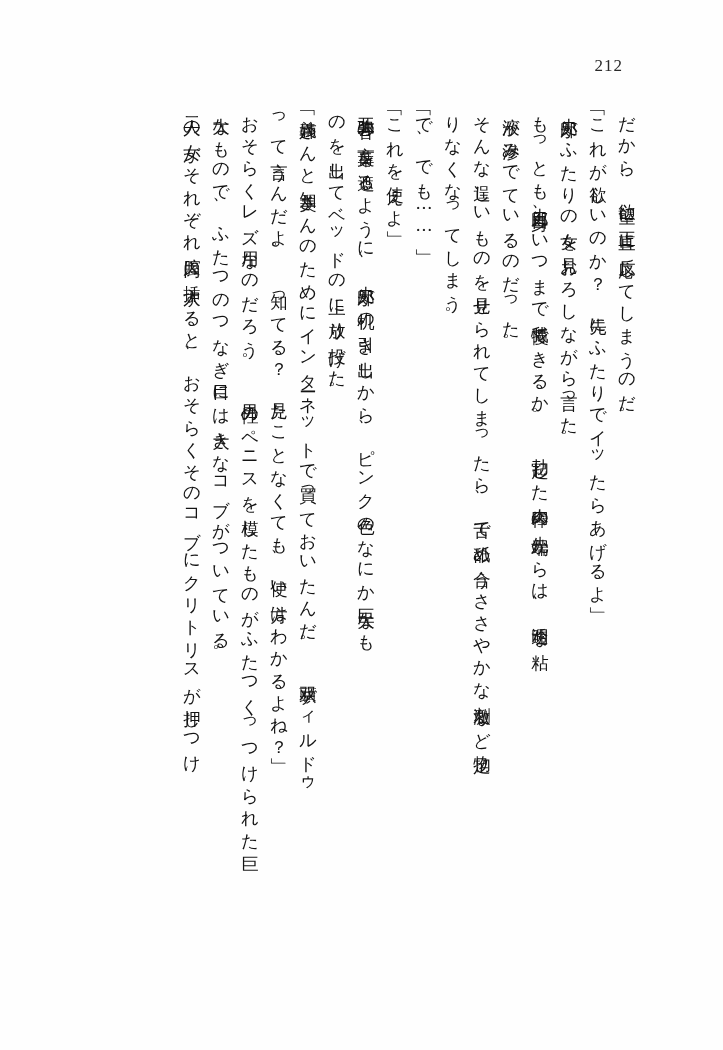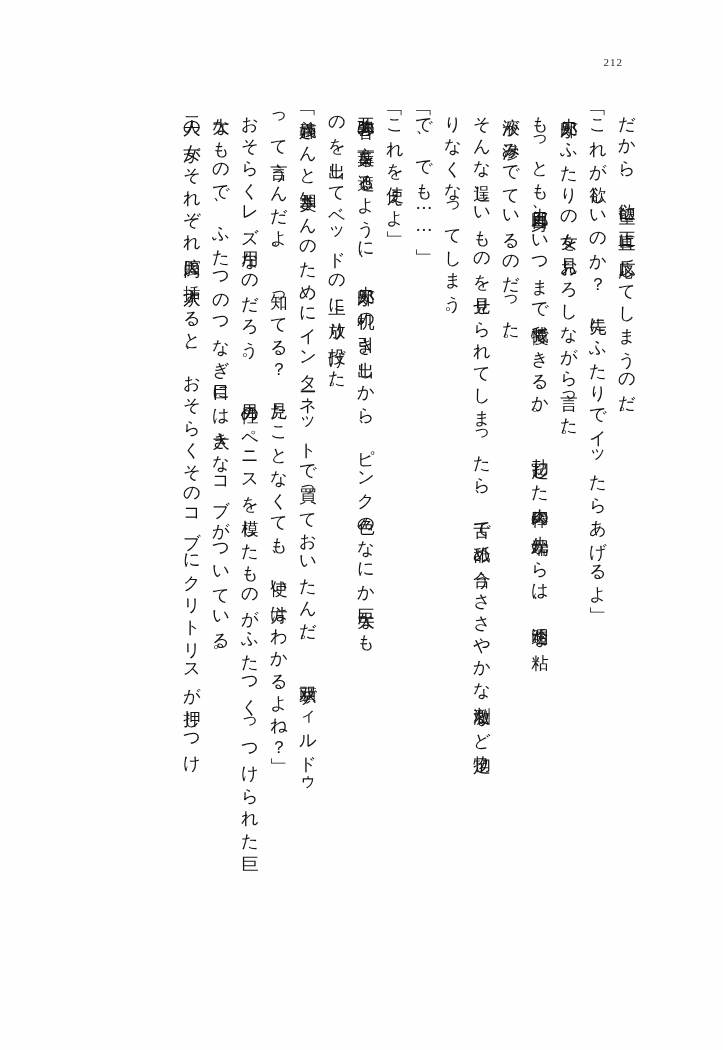--- a/index.html
+++ b/index.html
@@ -17,21 +17,21 @@
   #page {
     position: relative;
     width: 723px;
     height: 1050px;
     background: #fefefe;
   }
   #page-number {
     position: absolute;
     top: 56px;
     right: 100px;
-    font-size: 11px;
+    font-size: 17px;
     letter-spacing: 1px;
     color: #2a2a2a;
     font-family: "Liberation Serif", "DejaVu Serif", serif;
   }
   #text-body {
     position: absolute;
     top: 104px;
     right: 88px;
     left: 90px;
     bottom: 48px;

